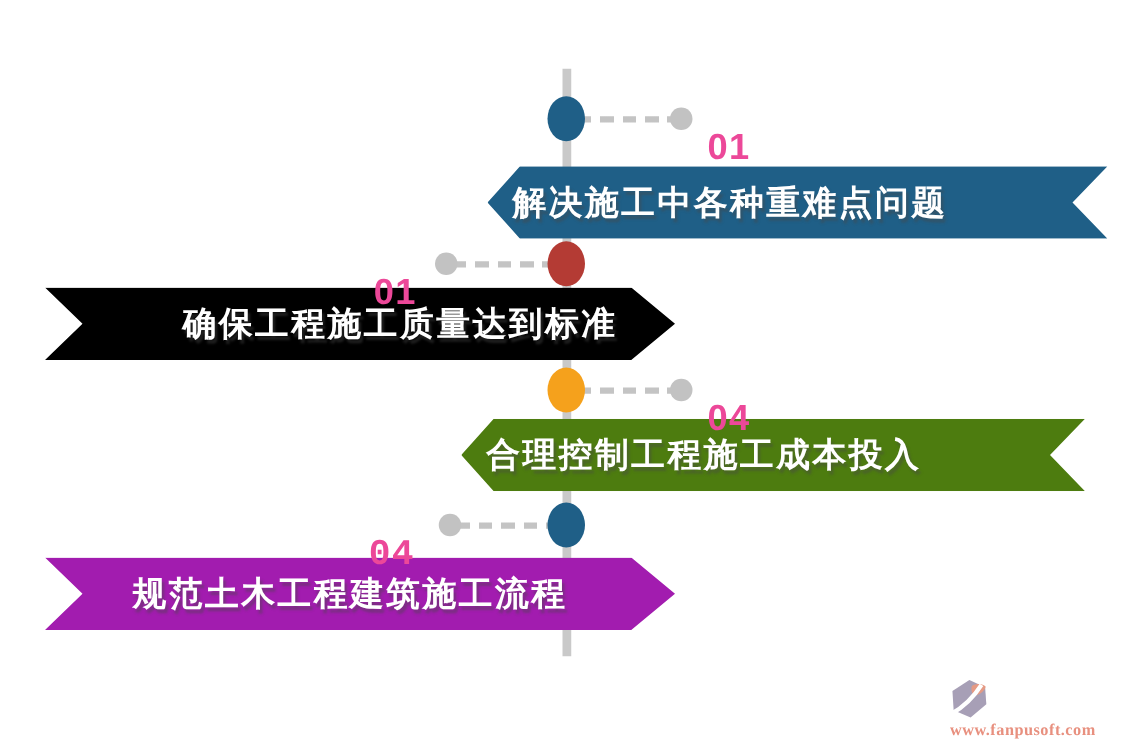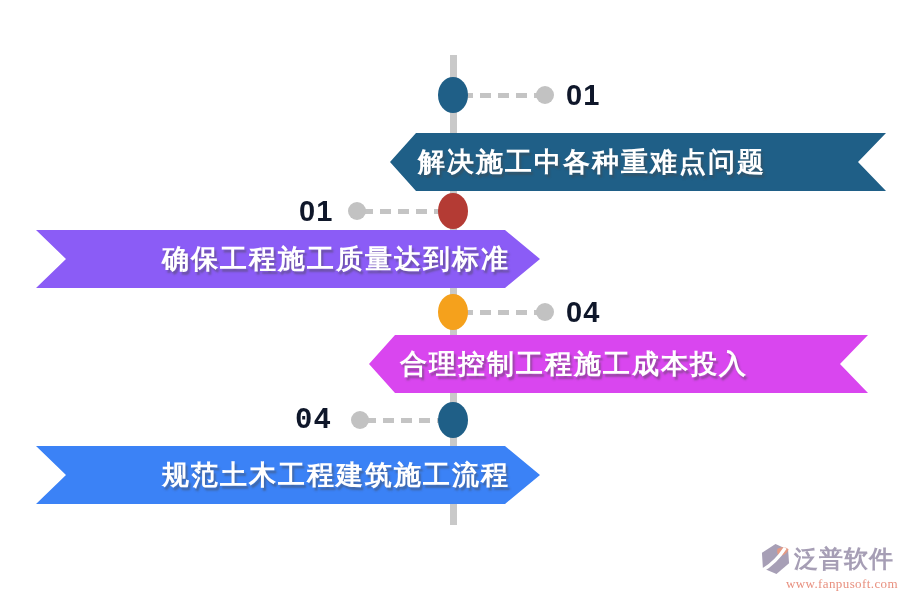--- a/index.html
+++ b/index.html
@@ -22,73 +22,73 @@
   #d3{left:536px;top:303px;}
   #d4{left:351px;top:411px;}
   
   .dash{position:absolute;height:5px;
     background:repeating-linear-gradient(90deg,#c4c4c4 0 11px,transparent 11px 18px);}
   #c1{left:462px;top:93px;width:78px;}
   #c2{left:362px;top:209px;width:80px;}
   #c3{left:462px;top:310px;width:78px;}
   #c4{left:365px;top:418px;width:77px;}
   
-  .num{position:absolute;font-size:29px;font-weight:bold;color:#0f172a;letter-spacing:1px;line-height:1;}
+  .num{position:absolute;font-size:29px;font-weight:bold;color:#ec4899;letter-spacing:1px;line-height:1;margin-top:23px;}
   #num1{left:566px;top:81px;}
   #num2{left:299px;top:197px;}
   #num3{left:566px;top:298px;}
   #num4{left:295px;top:406px;font-family:Liberation Mono, monospace;}
   
   .banner{
     position:absolute;height:58px;box-sizing:border-box;
-    display:flex;align-items:center;justify-content:flex-end;
+    display:flex;align-items:center;justify-content:flex-start;
     color:#ffffff;font-size:27px;font-weight:bold;letter-spacing:2px;
     text-shadow:2px 3px 2px rgba(70,70,70,0.45);white-space:nowrap;
   }
   
   .banner.right-side{
     clip-path:polygon(0 50%,26px 0,100% 0,calc(100% - 28px) 50%,100% 100%,26px 100%);
   }
   
   .banner.left-side{
     clip-path:polygon(0 0,calc(100% - 35px) 0,100% 50%,calc(100% - 35px) 100%,0 100%,30px 50%);
   }
   #b1{left:390px;top:133px;width:496px;padding-left:20px;padding-right:120px;}
   #b2{left:36px;top:230px;width:504px;padding-left:110px;padding-right:30px;}
   #b3{left:369px;top:335px;width:499px;padding-left:20px;padding-right:120px;}
   #b4{left:36px;top:446px;width:504px;padding-left:70px;padding-right:30px;}
   
   .watermark{position:absolute;left:760px;top:543px;width:138px;}
   .wm-row{display:flex;align-items:center;gap:3px;}
   .wm-brand{font-size:24px;font-weight:600;color:#a69eb5;letter-spacing:1px;line-height:1.2;}
-  .wm-url{font-size:13px;font-weight:normal;color:#e8907f;letter-spacing:0.4px;
-    font-family:"Liberation Serif",serif;text-align:right;margin-top:1px;}
+  .wm-url{font-size:13px;font-weight:bold;color:#e8907f;letter-spacing:0.4px;
+    font-family:"Liberation Serif",serif;text-align:left;margin-top:1px;}
 </style>
 </head>
 <body>
 
 <div class="stage">
 
   <div class="vline"></div>
 
   <div class="dash" id="c1"></div>
   <div class="dash" id="c2"></div>
   <div class="dash" id="c3"></div>
   <div class="dash" id="c4"></div>
 
   <div class="banner right-side" id="b1" style="background-color: rgb(31, 95, 135);">
     <span>解决施工中各种重难点问题</span>
   </div>
-  <div class="banner left-side" id="b2" style="background-color: #8b5cf6;">
+  <div class="banner left-side" id="b2" style="background-color: #000000;">
     <span>确保工程施工质量达到标准</span>
   </div>
-  <div class="banner right-side" id="b3" style="background-color: #d946ef;">
+  <div class="banner right-side" id="b3" style="background-color: #4d7c0f;">
     <span>合理控制工程施工成本投入</span>
   </div>
-  <div class="banner left-side" id="b4" style="background-color: #3b82f6;">
+  <div class="banner left-side" id="b4" style="background-color: #a21caf;">
     <span>规范土木工程建筑施工流程</span>
   </div>
 
   <div class="gdot" id="d1"></div>
   <div class="gdot" id="d2"></div>
   <div class="gdot" id="d3"></div>
   <div class="gdot" id="d4"></div>
 
   <div class="node" id="n1" style="background-color: rgb(31, 95, 135);"></div>
   <div class="node" id="n2" style="background-color: rgb(180, 59, 52);"></div>
@@ -102,18 +102,17 @@
 
   <div class="watermark">
     <div class="wm-row">
       <span style="display:inline-block;width:31px;height:32px;">
         <svg width="31" height="32" viewBox="0 0 32 33" xmlns="http://www.w3.org/2000/svg">
           <path d="M16 1 L29 7 L30 21 L17 32 L3 26 L2 10 Z" fill="#a79fb6"></path>
           <path d="M18 6 C22 3.5 27 4 29.5 6.5 C28 11 24 13.5 19.5 13.5 C18 12 17.2 9 18 6 Z" fill="#e59a84"></path>
           <path d="M1 29 C10 24 19 16 26 5" stroke="#ffffff" stroke-width="3.6" fill="none"></path>
         </svg>
       </span>
-      <span class="wm-brand">泛普软件</span>
     </div>
     <div class="wm-url">www.fanpusoft.com</div>
   </div>
 
 </div>
 
 </body></html>

